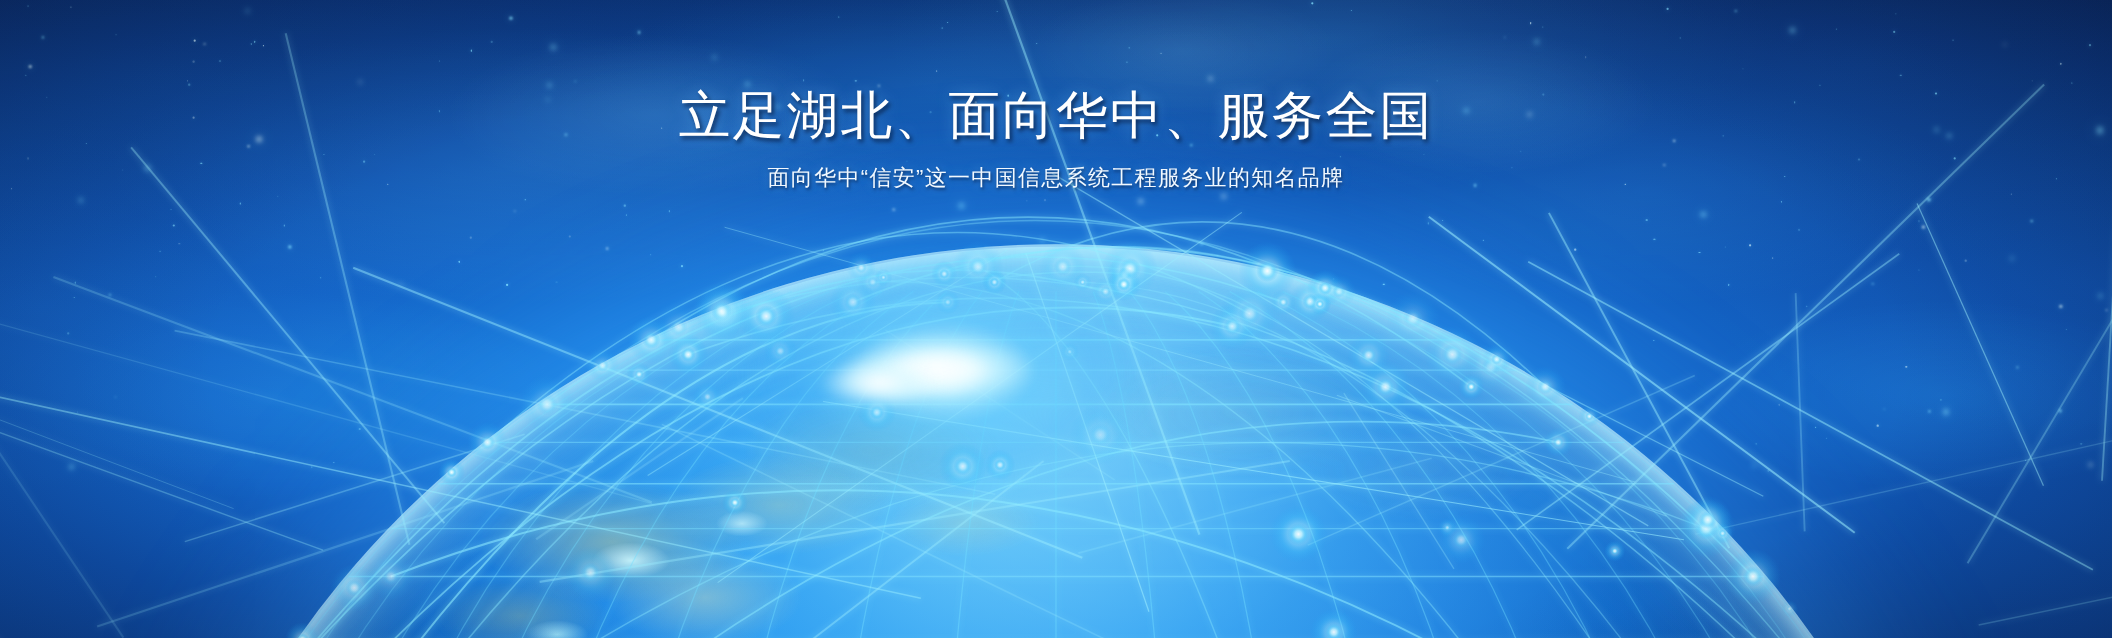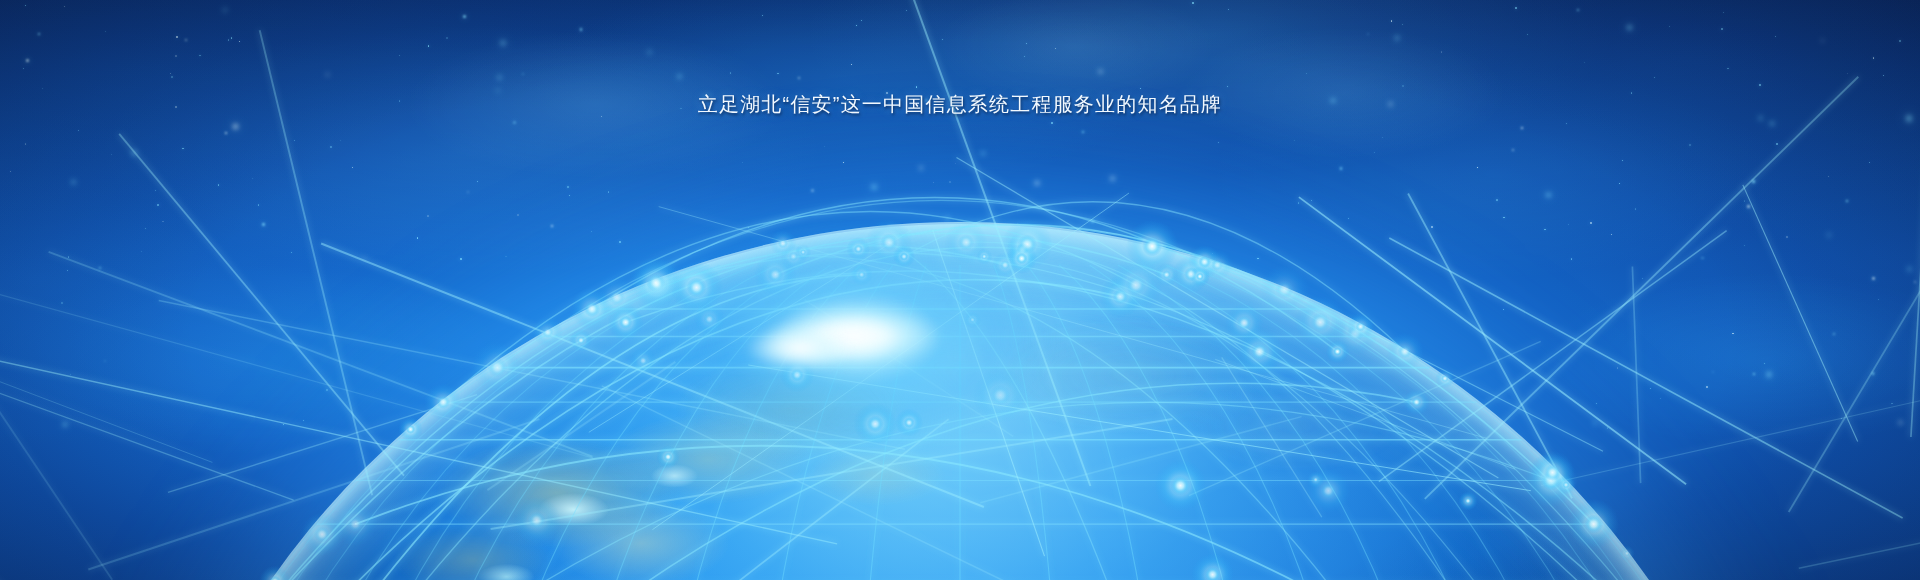--- a/index.html
+++ b/index.html
@@ -703,16 +703,17 @@
       </g>
   </svg>
 
   <div class="hotspot"></div>
   <div class="hotspot-core"></div>
   <div class="hotspot-b"></div>
 
   <div class="vignette"></div>
 
   <div class="copy">
-    <p class="subline">立足湖北“信安”这一中国信息系统工程服务业的知名品牌</p>
+    <h1 class="headline">立足湖北、面向华中、服务全国</h1>
+    <p class="subline">面向华中“信安”这一中国信息系统工程服务业的知名品牌</p>
   </div>
 
 </div>
 
 </body></html>

